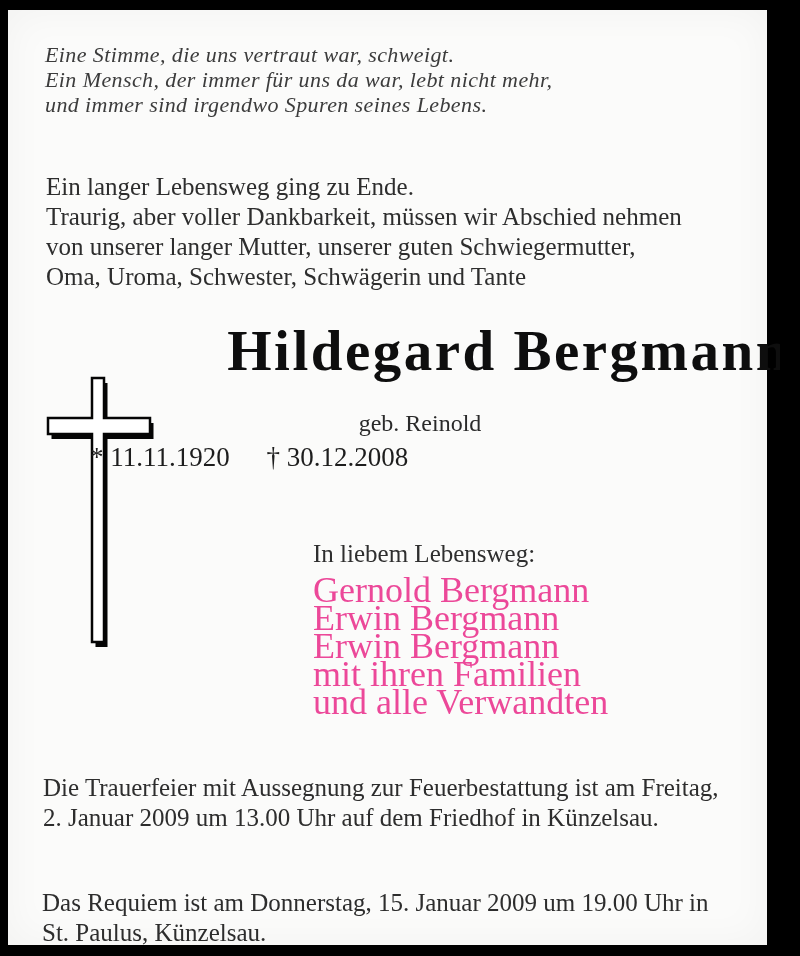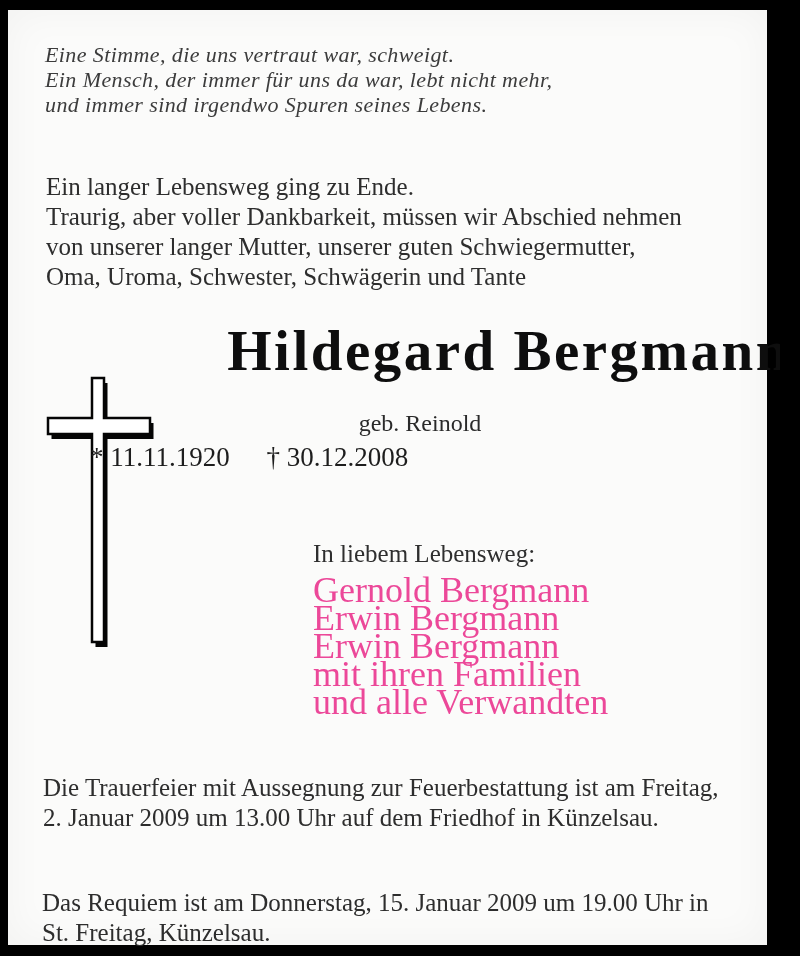--- a/index.html
+++ b/index.html
@@ -162,15 +162,15 @@
     <div class="mourner">und alle Verwandten</div>
   </div>
 
   <div class="block funeral">
     <div>Die Trauerfeier mit Aussegnung zur Feuerbestattung ist am Freitag,</div>
     <div>2. Januar 2009 um 13.00 Uhr auf dem Friedhof in Künzelsau.</div>
   </div>
 
   <div class="block requiem">
     <div>Das Requiem ist am Donnerstag, 15. Januar 2009 um 19.00 Uhr in</div>
-    <div>St. Freitag, Künzelsau.</div>
+    <div>St. Paulus, Künzelsau.</div>
   </div>
 </div>
 
 </body></html>

